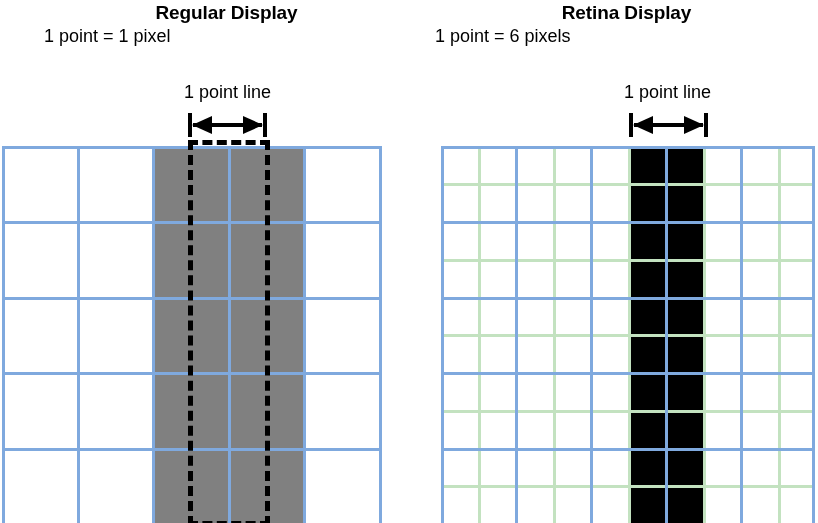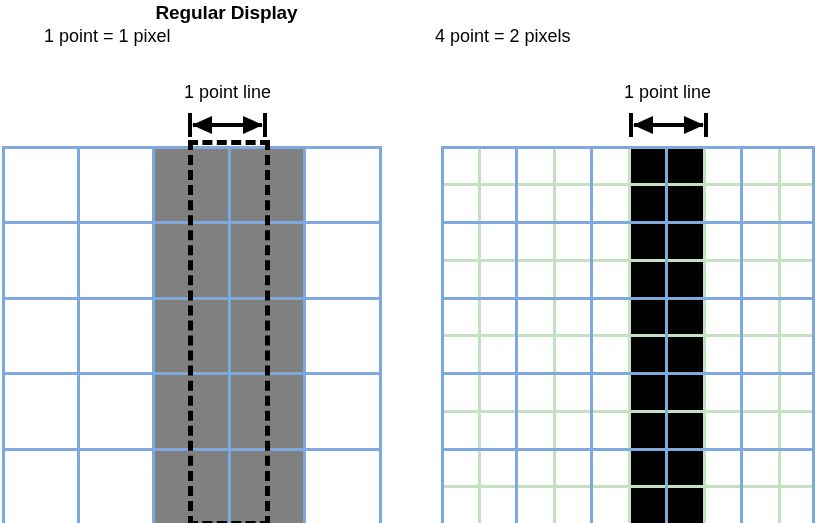--- a/index.html
+++ b/index.html
@@ -169,22 +169,23 @@
       <div class="gridline h" style="top:151px; left:0px; width:380px;"></div>
       <div class="gridline h" style="top:226px; left:0px; width:380px;"></div>
       <div class="gridline h" style="top:302px; left:0px; width:380px;"></div>
 
       <div class="dashed-rect" style="left:186px; top:-6px; width:82px; height:386px;"></div>
     </div>
   </div>
 
   <div class="panel panel-right">
 
-
-    <div class="subtitle">4 point = 2 pixels</div>
+    <div class="title">Retina Display</div>
+
+    <div class="subtitle">1 point = 6 pixels</div>
 
     <div class="caption">1 point line</div>
 
     <div class="measure" style="left:220px; top:113px; width:79px;">
       <div class="cap cap-l"></div>
       <div class="head head-l"></div>
       <div class="shaft"></div>
       <div class="head head-r"></div>
       <div class="cap cap-r"></div>
     </div>

